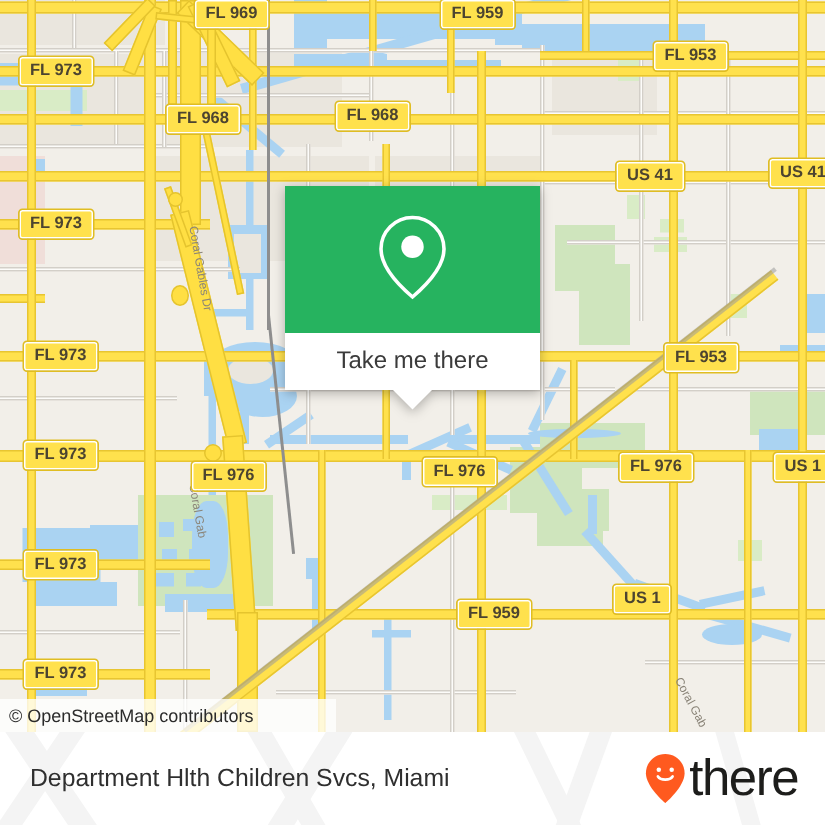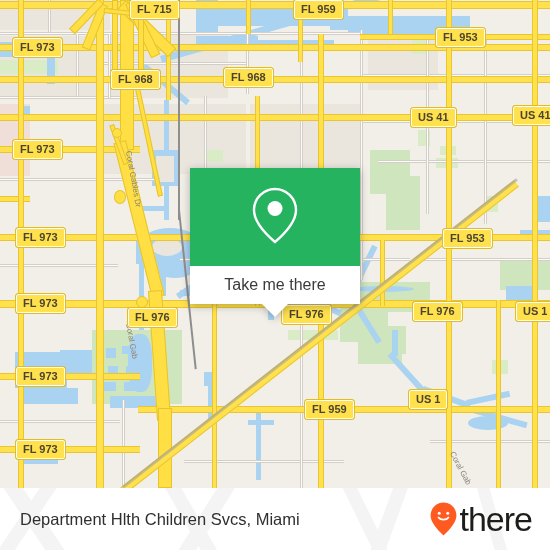--- a/index.html
+++ b/index.html
@@ -40,21 +40,21 @@
     height:17px;padding:0 6px;border-radius:2px;white-space:nowrap;
     font-family:"Liberation Sans","DejaVu Sans",sans-serif;
     box-shadow:0 0 0 0.5px rgba(180,150,20,.5);
     text-align:center;
   }
   .strlabel{position:absolute;color:#8a8478;font-size:8px;white-space:nowrap;
     transform-origin:0 0;font-family:"Liberation Sans",sans-serif;}
 
   
   #popup{position:absolute;left:190px;top:124px;width:170px;
-         filter:drop-shadow(0 2px 4px rgba(0,0,0,.28));margin-top:44px;}
+         filter:drop-shadow(0 2px 4px rgba(0,0,0,.28));}
   #popup-head{height:98px;background:#26b35f;display:flex;align-items:center;justify-content:center;}
   #popup-foot{height:38px;background:#ffffff;display:flex;align-items:center;justify-content:center;}
   #popup-foot span{font-size:16px;color:#3b3b3b;}
   #popup-tail{position:absolute;left:50%;top:100%;margin-left:-13px;width:0;height:0;
     border-left:13px solid transparent;border-right:13px solid transparent;
     border-top:13px solid #ffffff;}
 
   
   #attrib{position:absolute;left:0;top:466px;height:22px;width:224px;
     background:rgba(255,255,255,.78);display:flex;align-items:center;}
@@ -257,21 +257,21 @@
       <div class="rail diag" style="left:180px;top:210px;width:160px;height:2px;transform:rotate(84deg);background:#8e8e8e;"></div>
     </div>
 
     <div class="mlayer">
       <div class="strlabel" style="left:133px;top:150px;transform:rotate(80deg);">Coral Gables Dr</div>
       <div class="strlabel" style="left:456px;top:450px;transform:rotate(62deg);">Coral Gab</div>
       <div class="strlabel" style="left:133px;top:322px;transform:rotate(80deg);">Coral Gab</div>
     </div>
 
     <div class="mlayer" id="shield-layer">
-        <div class="shield" style="left: 130px; top: 0px;">FL 715</div>
+        <div class="shield" style="left: 130px; top: 0px;">FL 969</div>
         <div class="shield" style="left: 294px; top: 0px;">FL 959</div>
         <div class="shield" style="left: 13px; top: 38px;">FL 973</div>
         <div class="shield" style="left: 436px; top: 28px;">FL 953</div>
         <div class="shield" style="left: 111px; top: 70px;">FL 968</div>
         <div class="shield" style="left: 224px; top: 68px;">FL 968</div>
         <div class="shield" style="left: 411px; top: 108px;">US 41</div>
         <div class="shield" style="left: 513px; top: 106px;">US 41</div>
         <div class="shield" style="left: 13px; top: 140px;">FL 973</div>
         <div class="shield" style="left: 16px; top: 228px;">FL 973</div>
         <div class="shield" style="left: 443px; top: 229px;">FL 953</div>
@@ -294,20 +294,23 @@
             <circle cx="25" cy="24.5" r="7.5" fill="#ffffff"></circle>
           </svg>
         </span>
       </div>
       <div id="popup-foot">
         <span>Take me there</span>
       </div>
       <div id="popup-tail"></div>
     </div>
 
+    <div id="attrib">
+      <span>© OpenStreetMap contributors</span>
+    </div>
   </div>
 
   <div id="footer">
     <div class="fline" style="left:-10px;top:-20px;width:16px;height:120px;transform:rotate(-34deg);"></div>
     <div class="fline" style="left:60px;top:-30px;width:14px;height:130px;transform:rotate(34deg);"></div>
     <div class="fline" style="left:150px;top:-26px;width:14px;height:120px;transform:rotate(-30deg);"></div>
     <div class="fline" style="left:236px;top:-30px;width:15px;height:130px;transform:rotate(32deg);"></div>
     <div class="fline" style="left:330px;top:-26px;width:13px;height:120px;transform:rotate(-26deg);"></div>
     <div class="fline" style="left:404px;top:-30px;width:14px;height:130px;transform:rotate(20deg);"></div>
     <div class="fline" style="left:470px;top:-24px;width:12px;height:120px;transform:rotate(-16deg);"></div>

